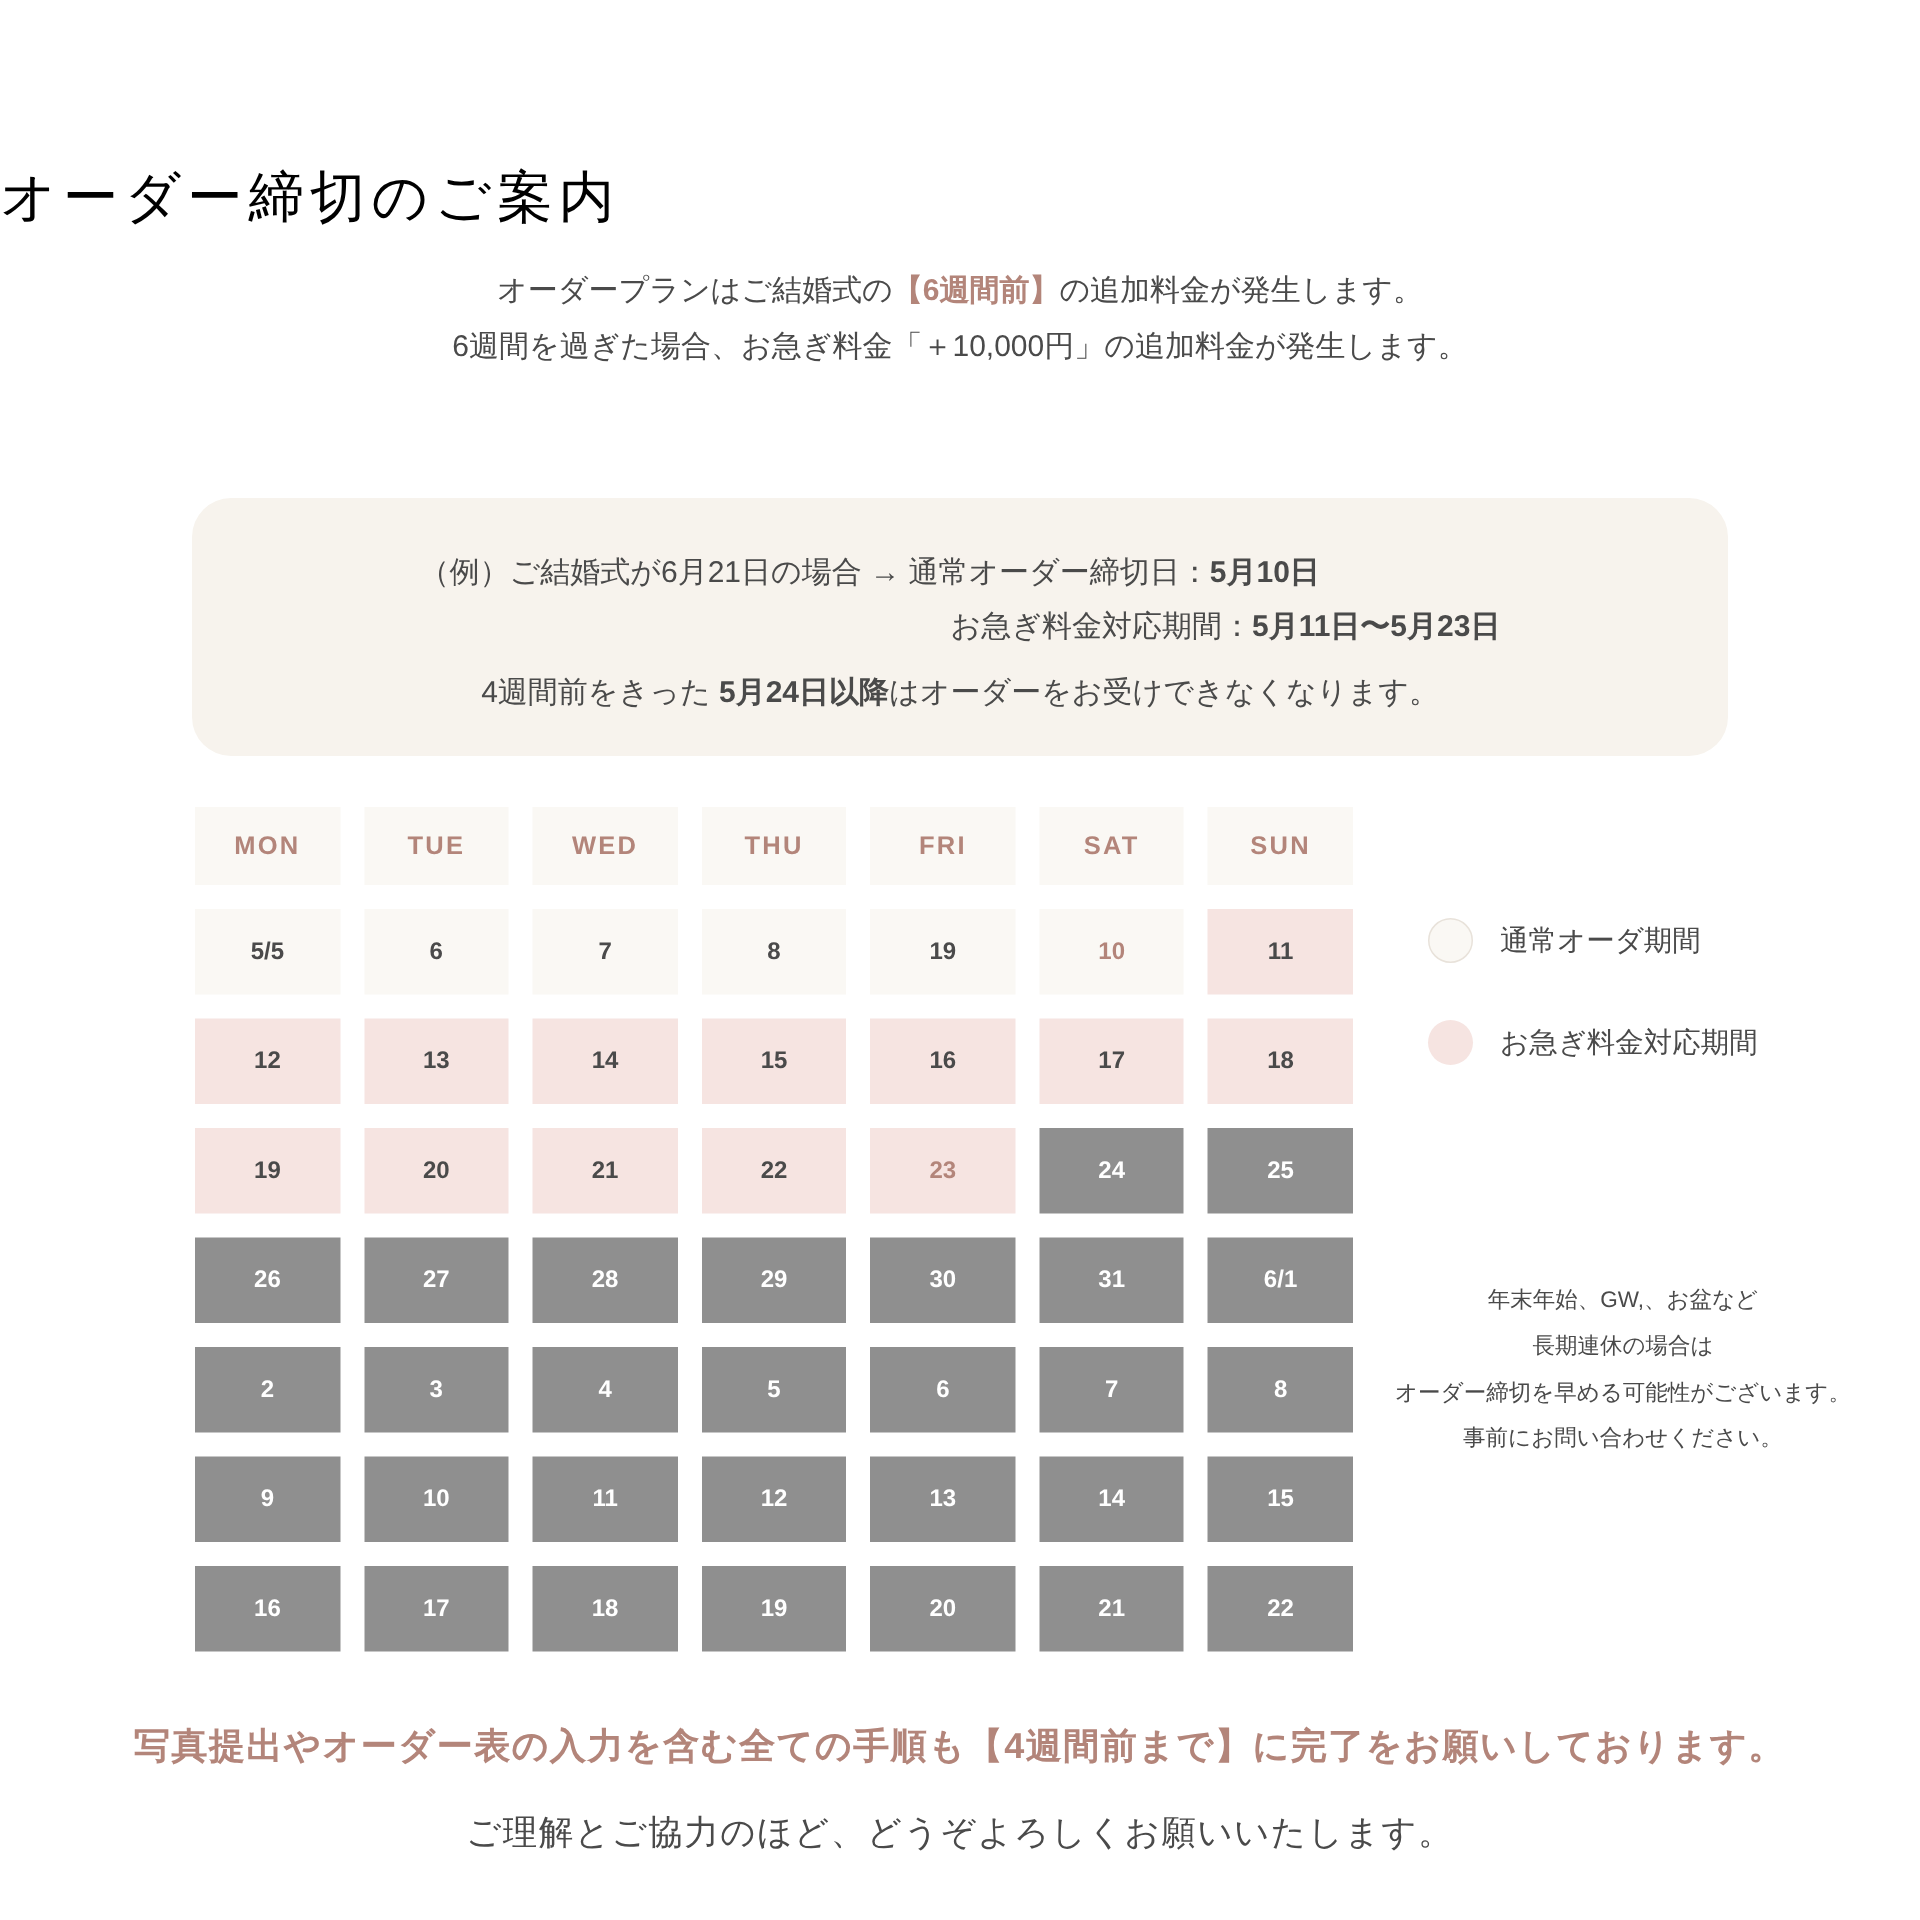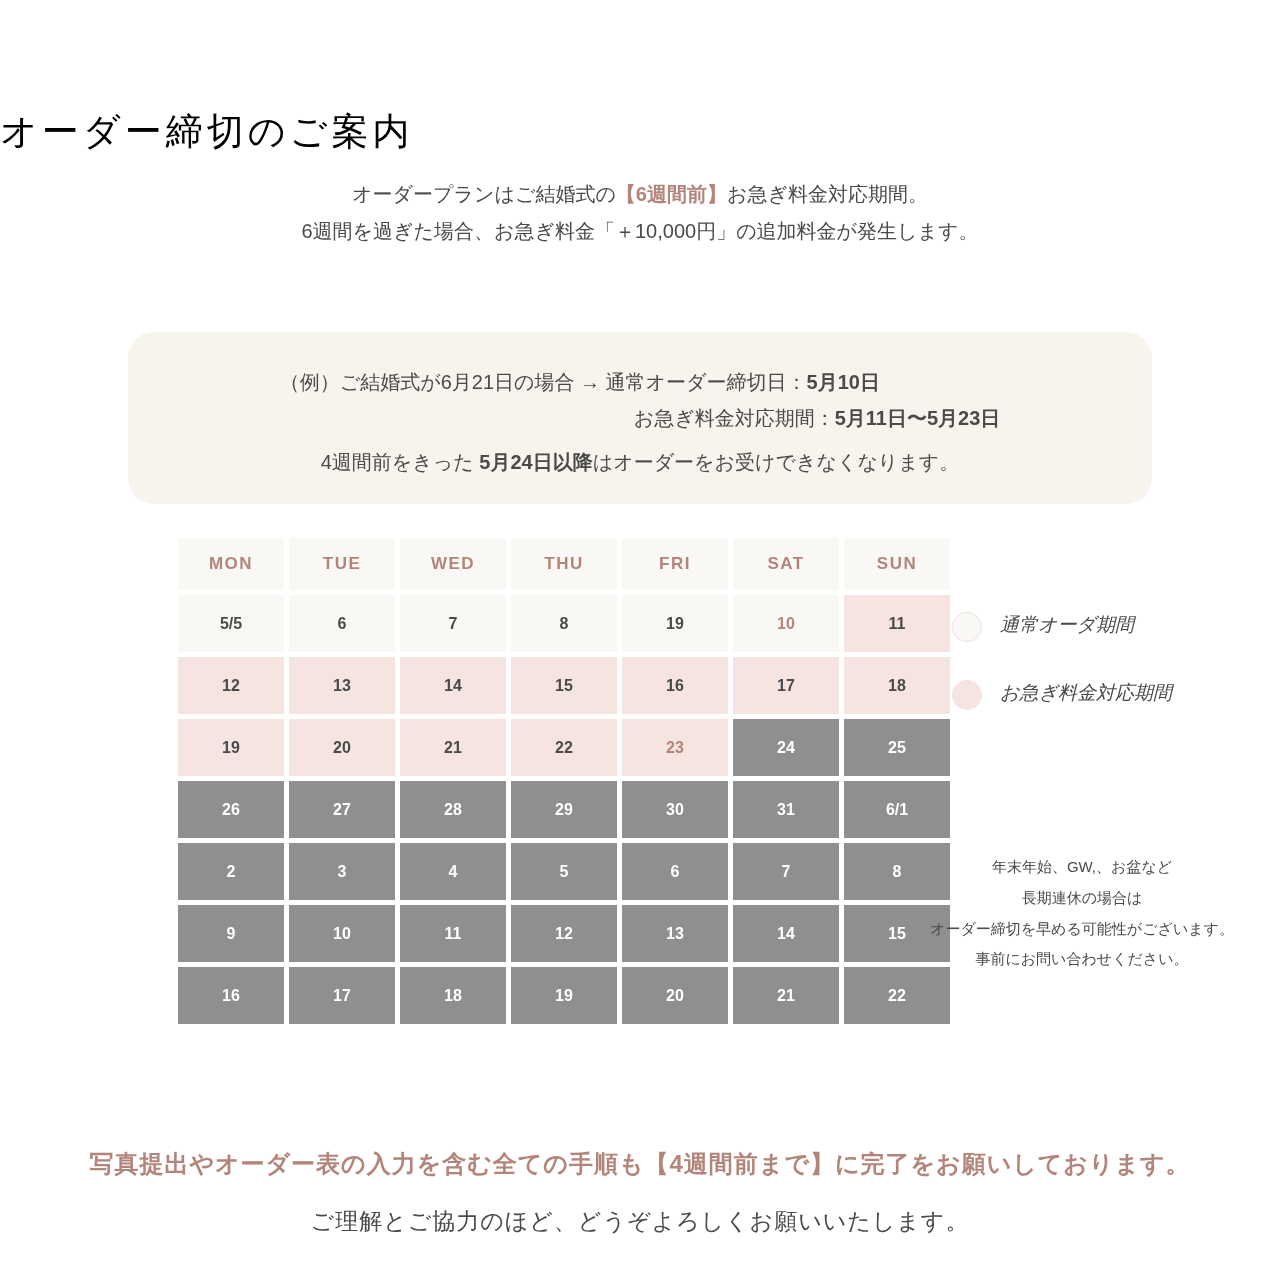--- a/index.html
+++ b/index.html
@@ -32,39 +32,39 @@
     background:var(--box);border-radius:26px;
     padding:40px 40px 32px 40px;font-size:20px;line-height:1.0;
   }
   .ex-lines{width:fit-content;margin:0 auto;text-align:left;}
   .ex-line{margin-bottom:16px;}
   .ex-line2{margin-left:354px;}
   .ex-line3{text-align:center;margin-top:24px;}
   .example-box b{font-weight:bold;}
   .calendar{
     position:absolute;left:130px;top:538px;width:772px;
-    display:grid;grid-template-columns:repeat(7,1fr);gap:5px;margin-left:48px;
+    display:grid;grid-template-columns:repeat(7,1fr);gap:16px;
   }
   .cal-cell{
     display:flex;align-items:center;justify-content:center;
     font-weight:bold;height:57px;
   }
   .cal-header{
     background:var(--normal-cell);color:var(--accent);
     font-size:17px;letter-spacing:1.5px;height:52px;
   }
   .cal-day{font-size:16px;}
   .bg-normal{background:var(--normal-cell);}
   .bg-rush{background:var(--rush);}
   .bg-blocked{background:var(--blocked);}
   .fg-dark{color:var(--dark);}
   .fg-accent{color:var(--accent);}
   .fg-white{color:#ffffff;}
   .legend{position:absolute;left:952px;top:612px;}
-  .legend-item{display:flex;margin-bottom:38px;font-style:italic;}
+  .legend-item{display:flex;align-items:center;margin-bottom:38px;}
   .legend-item:nth-child(3){margin-top:6px;}
   .dot{width:30px;height:30px;border-radius:50%;flex:0 0 30px;margin-right:18px;}
   .dot-normal{background:var(--normal-cell);border:1px solid #e8e2da;}
   .dot-rush{background:var(--rush);}
   .dot-blocked{background:var(--legend-blocked);}
   .legend-label{font-size:19px;color:var(--dark);}
   .holiday-note{
     position:absolute;left:900px;top:852px;width:364px;
     text-align:center;font-size:15px;line-height:2.05;color:var(--dark);
   }
@@ -76,21 +76,21 @@
     position:absolute;top:1206px;left:0;width:100%;text-align:center;
     font-size:23px;color:var(--dark);letter-spacing:1px;
   }
 </style>
 </head>
 <body>
 
 <h1 class="page-title">オーダー締切のご案内</h1>
 
 <div class="intro">
-  <div><span>オーダープランはご結婚式の</span><span class="hl">【6週間前】</span><span>お急ぎ料金対応期間。</span></div>
+  <div><span>オーダープランはご結婚式の</span><span class="hl">【6週間前】</span><span>の追加料金が発生します。</span></div>
   <div>6週間を過ぎた場合、お急ぎ料金「＋10,000円」の追加料金が発生します。</div>
 </div>
 
 <div class="example-box">
   <div class="ex-lines">
     <div class="ex-line"><span>（例）ご結婚式が6月21日の場合 → 通常オーダー締切日：</span><b>5月10日</b></div>
     <div class="ex-line ex-line2"><span>お急ぎ料金対応期間：</span><b>5月11日〜5月23日</b></div>
   </div>
   <div class="ex-line3"><span>4週間前をきった </span><b>5月24日以降</b><span>はオーダーをお受けできなくなります。</span></div>
 </div>

